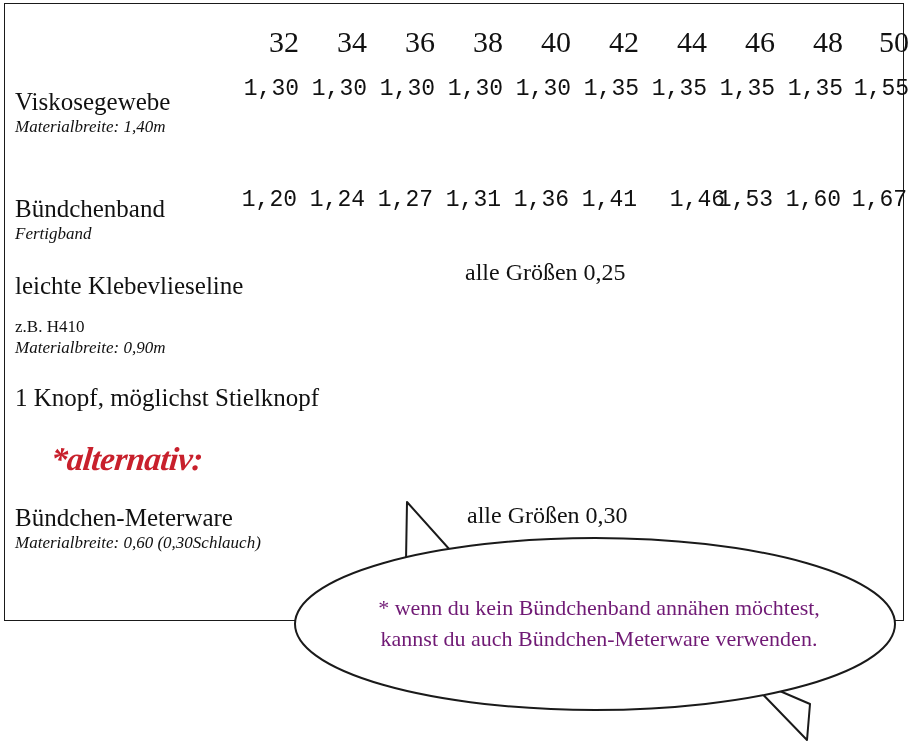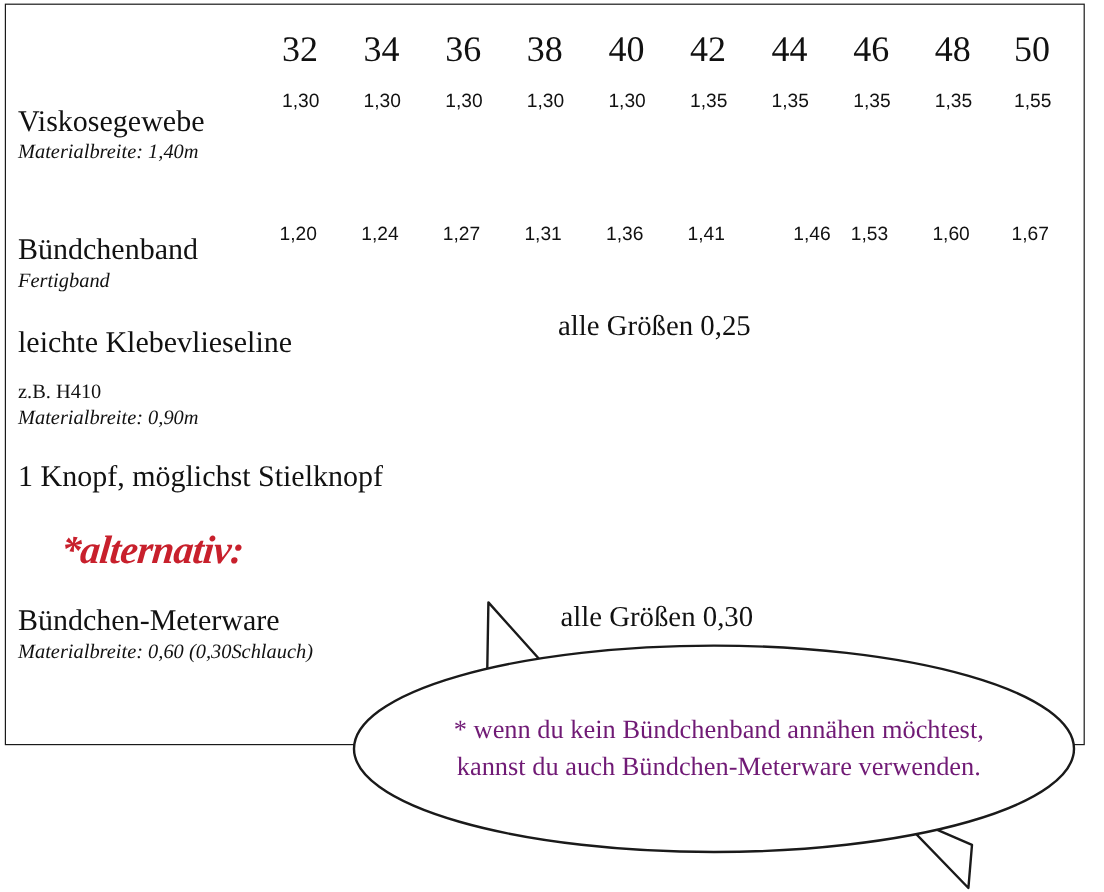--- a/index.html
+++ b/index.html
@@ -32,33 +32,33 @@
     position: absolute;
     left: 0;
     top: 16px;
     width: 100%;
     height: 44px;
   }
   .size-cell {
     position: absolute;
     top: 0;
     width: 64px;
-    text-align: left;
+    text-align: right;
     font-size: 30px;
     line-height: 44px;
     font-family: "Liberation Serif", serif;
   }
 
   
   .val-cell {
     position: absolute;
     width: 64px;
-    text-align: left;
-    font-size: 16px;
-    font-family: Liberation Sans, sans-serif;
+    text-align: right;
+    font-size: 23px;
+    font-family: Liberation Mono, monospace;
   }
 
   
   .row-label {
     position: absolute;
     left: 10px;
     font-family: "Liberation Serif", serif;
   }
   .label-main {
     font-size: 25px;

